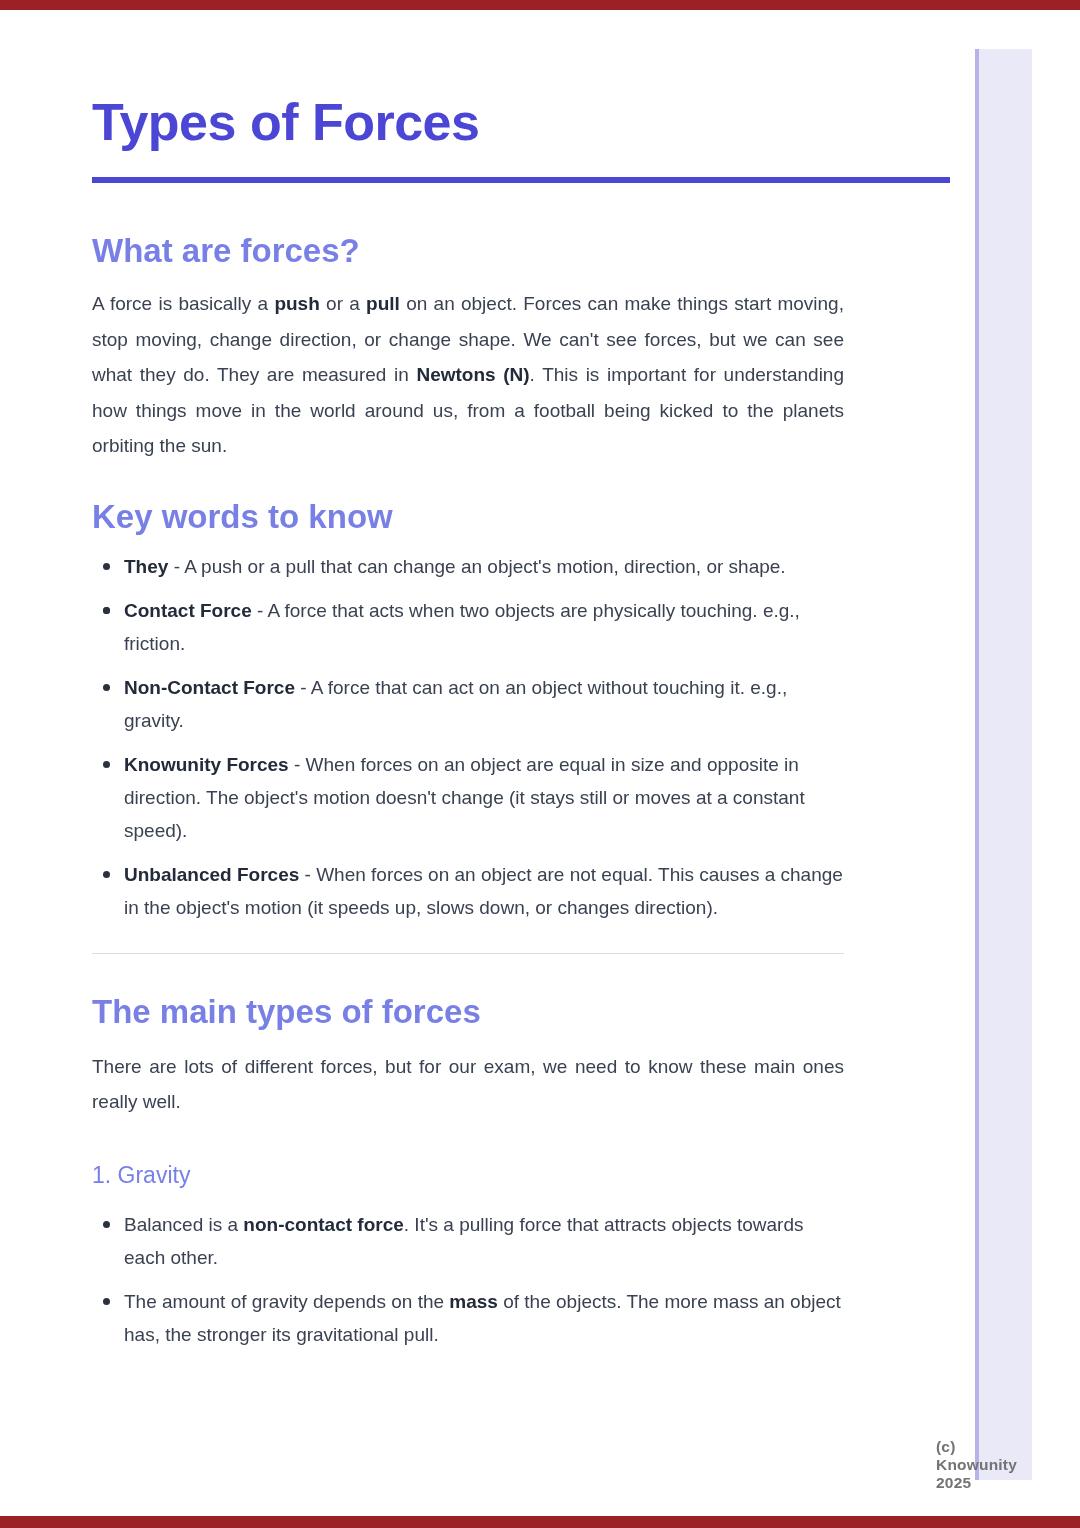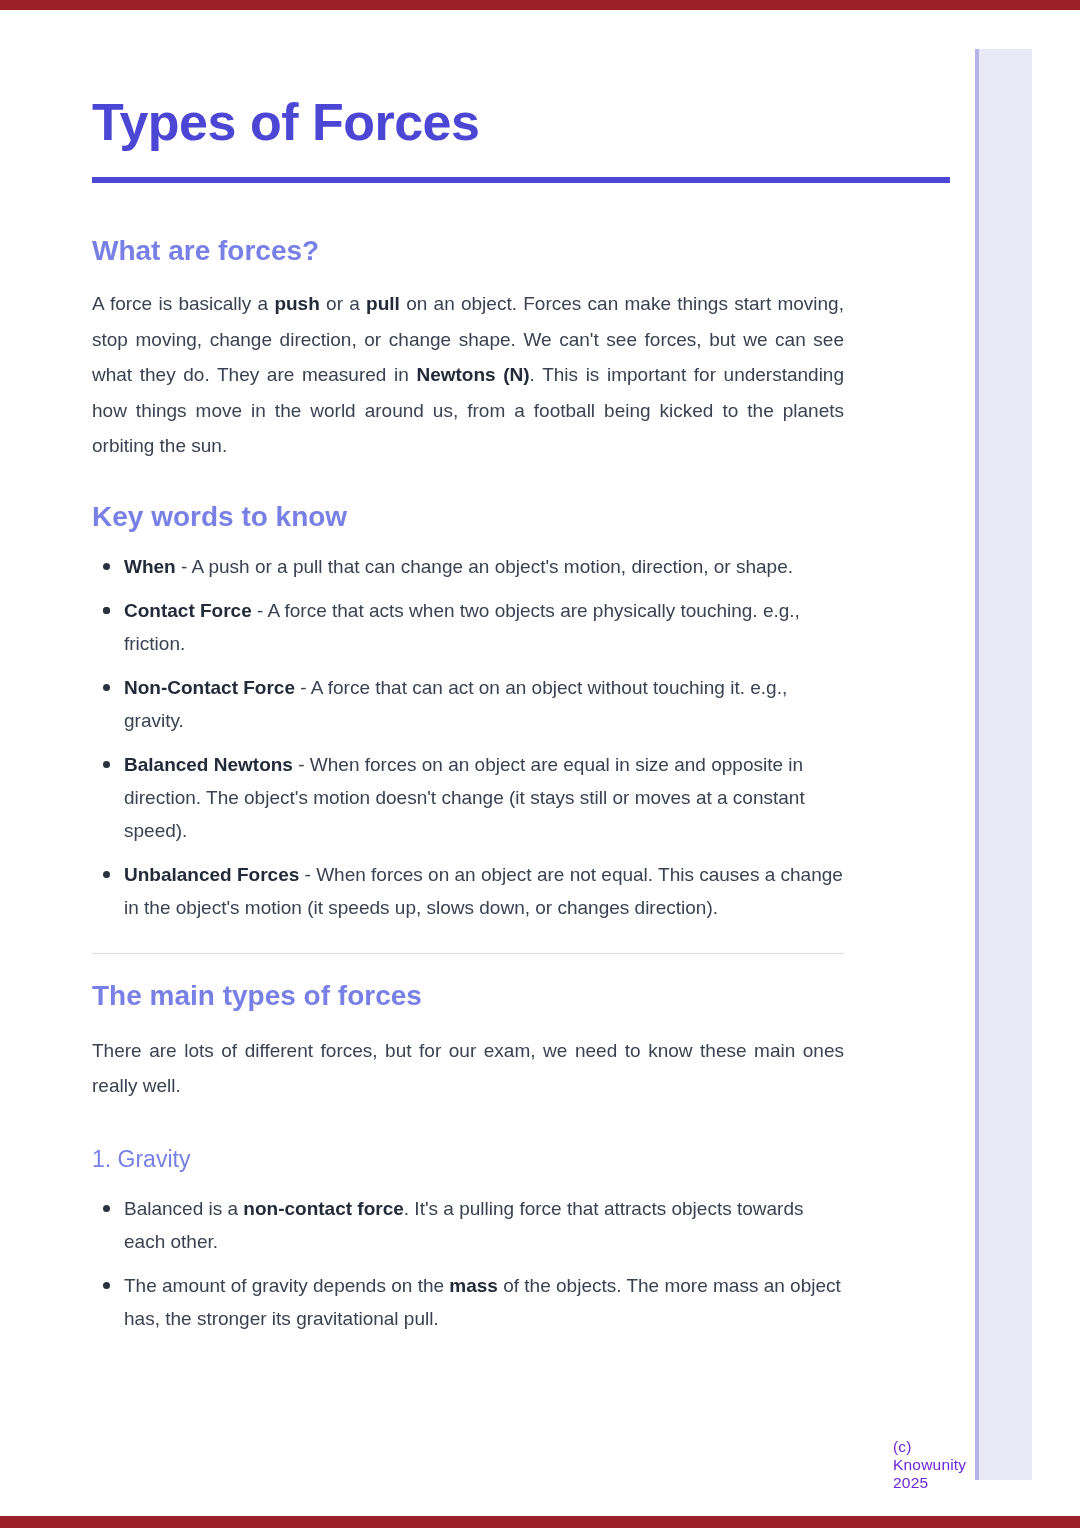--- a/index.html
+++ b/index.html
@@ -13,71 +13,71 @@
 
   .side-strip{position:absolute;left:975px;top:49px;width:57px;height:1431px;
               background:#e9e9f8;border-left:4px solid #b6b3e9;box-sizing:border-box;z-index:0;}
 
   .content{position:absolute;left:92px;top:0;width:858px;z-index:1;color:#3a4252;}
 
   h1.doc-title{margin:90px 0 0;font-size:52px;line-height:64px;font-weight:bold;
                color:#4b46d3;letter-spacing:-0.5px;}
   .title-rule{height:6px;background:#4b46d3;margin-top:23px;width:100%;}
 
-  h2.sec{margin:0;font-size:28px;line-height:36px;font-weight:bold;color:#7880e6;}
+  h2.sec{margin:0;font-size:33px;line-height:36px;font-weight:bold;color:#7880e6;}
   #h-what{margin-top:50px;}
   #h-key{margin-top:35px;}
-  #h-main{margin-top:24px;}
+  #h-main{margin-top:40px;}
   h3.sub{margin:40px 0 0;font-size:23px;line-height:30px;font-weight:normal;color:#7880e6;}
 
   p.body{margin:0;font-size:19px;line-height:35.5px;text-align:justify;
          width:752px;color:#3a4252;}
   #p-what{margin-top:17px;}
   #p-main{margin-top:19px;}
 
   ul.blist{margin:0;padding:0 0 0 32px;list-style:none;width:752px;box-sizing:border-box;}
   #list-key{margin-top:15px;}
   #list-gravity{margin-top:18px;}
   ul.blist li{position:relative;font-size:19px;line-height:33px;margin-bottom:11px;
               color:#3a4252;text-align:left;}
   ul.blist li:last-child{margin-bottom:0;}
   ul.blist li .dot{position:absolute;left:-21px;top:13px;width:7px;height:7px;
                    border-radius:50%;background:#2a3240;}
 
   .bseg{font-weight:bold;color:#232b3a;}
 
   .divider{height:1px;background:#dcdcdc;width:752px;margin-top:29px;}
 
-  .credit{position:absolute;left:893px;top:1438px;font-size:15.5px;color:#6d28d9;
-          z-index:2;letter-spacing:0.2px;}
+  .credit{position:absolute;left:936px;top:1438px;font-size:15.5px;color:#737373;
+          z-index:2;letter-spacing:0.2px;font-weight:bold;}
 </style>
 </head>
 <body>
 
 <div class="page">
 
   <div class="edge-bar top"></div>
 
   <div class="side-strip"></div>
 
   <div class="content">
 
     <h1 class="doc-title">Types of Forces</h1>
     <div class="title-rule"></div>
 
     <h2 class="sec" id="h-what">What are forces?</h2>
     <p class="body" id="p-what"><span>A force is basically a </span><span class="bseg">push</span><span> or a </span><span class="bseg">pull</span><span> on an object. Forces can make things start moving, stop moving, change direction, or change shape. We can't see forces, but we can see what they do. They are measured in </span><span class="bseg">Newtons (N)</span><span>. This is important for understanding how things move in the world around us, from a football being kicked to the planets orbiting the sun.</span></p>
 
     <h2 class="sec" id="h-key">Key words to know</h2>
     <ul class="blist" id="list-key">
-      <li><span class="dot"></span><span class="li-text"><span class="bseg">When</span><span> - A push or a pull that can change an object's motion, direction, or shape.</span></span></li>
+      <li><span class="dot"></span><span class="li-text"><span class="bseg">They</span><span> - A push or a pull that can change an object's motion, direction, or shape.</span></span></li>
       <li><span class="dot"></span></li>
       <li><span class="dot"></span><span class="li-text"><span class="bseg">Contact Force</span><span> - A force that acts when two objects are physically touching. e.g., friction.</span></span></li>
       <li><span class="dot"></span><span class="li-text"><span class="bseg">Non-Contact Force</span><span> - A force that can act on an object without touching it. e.g., gravity.</span></span></li>
-      <li><span class="dot"></span><span class="li-text"><span class="bseg">Balanced Newtons</span><span> - When forces on an object are equal in size and opposite in direction. The object's motion doesn't change (it stays still or moves at a constant speed).</span></span></li>
+      <li><span class="dot"></span><span class="li-text"><span class="bseg">Knowunity Forces</span><span> - When forces on an object are equal in size and opposite in direction. The object's motion doesn't change (it stays still or moves at a constant speed).</span></span></li>
       <li><span class="dot"></span><span class="li-text"><span class="bseg">Unbalanced Forces</span><span> - When forces on an object are not equal. This causes a change in the object's motion (it speeds up, slows down, or changes direction).</span></span></li>
     </ul>
 
     <div class="divider"></div>
 
     <h2 class="sec" id="h-main">The main types of forces</h2>
     <p class="body" id="p-main"><span>There are lots of different forces, but for our exam, we need to know these main ones really well.</span></p>
 
     <h3 class="sub">1. Gravity</h3>
     <ul class="blist" id="list-gravity">

